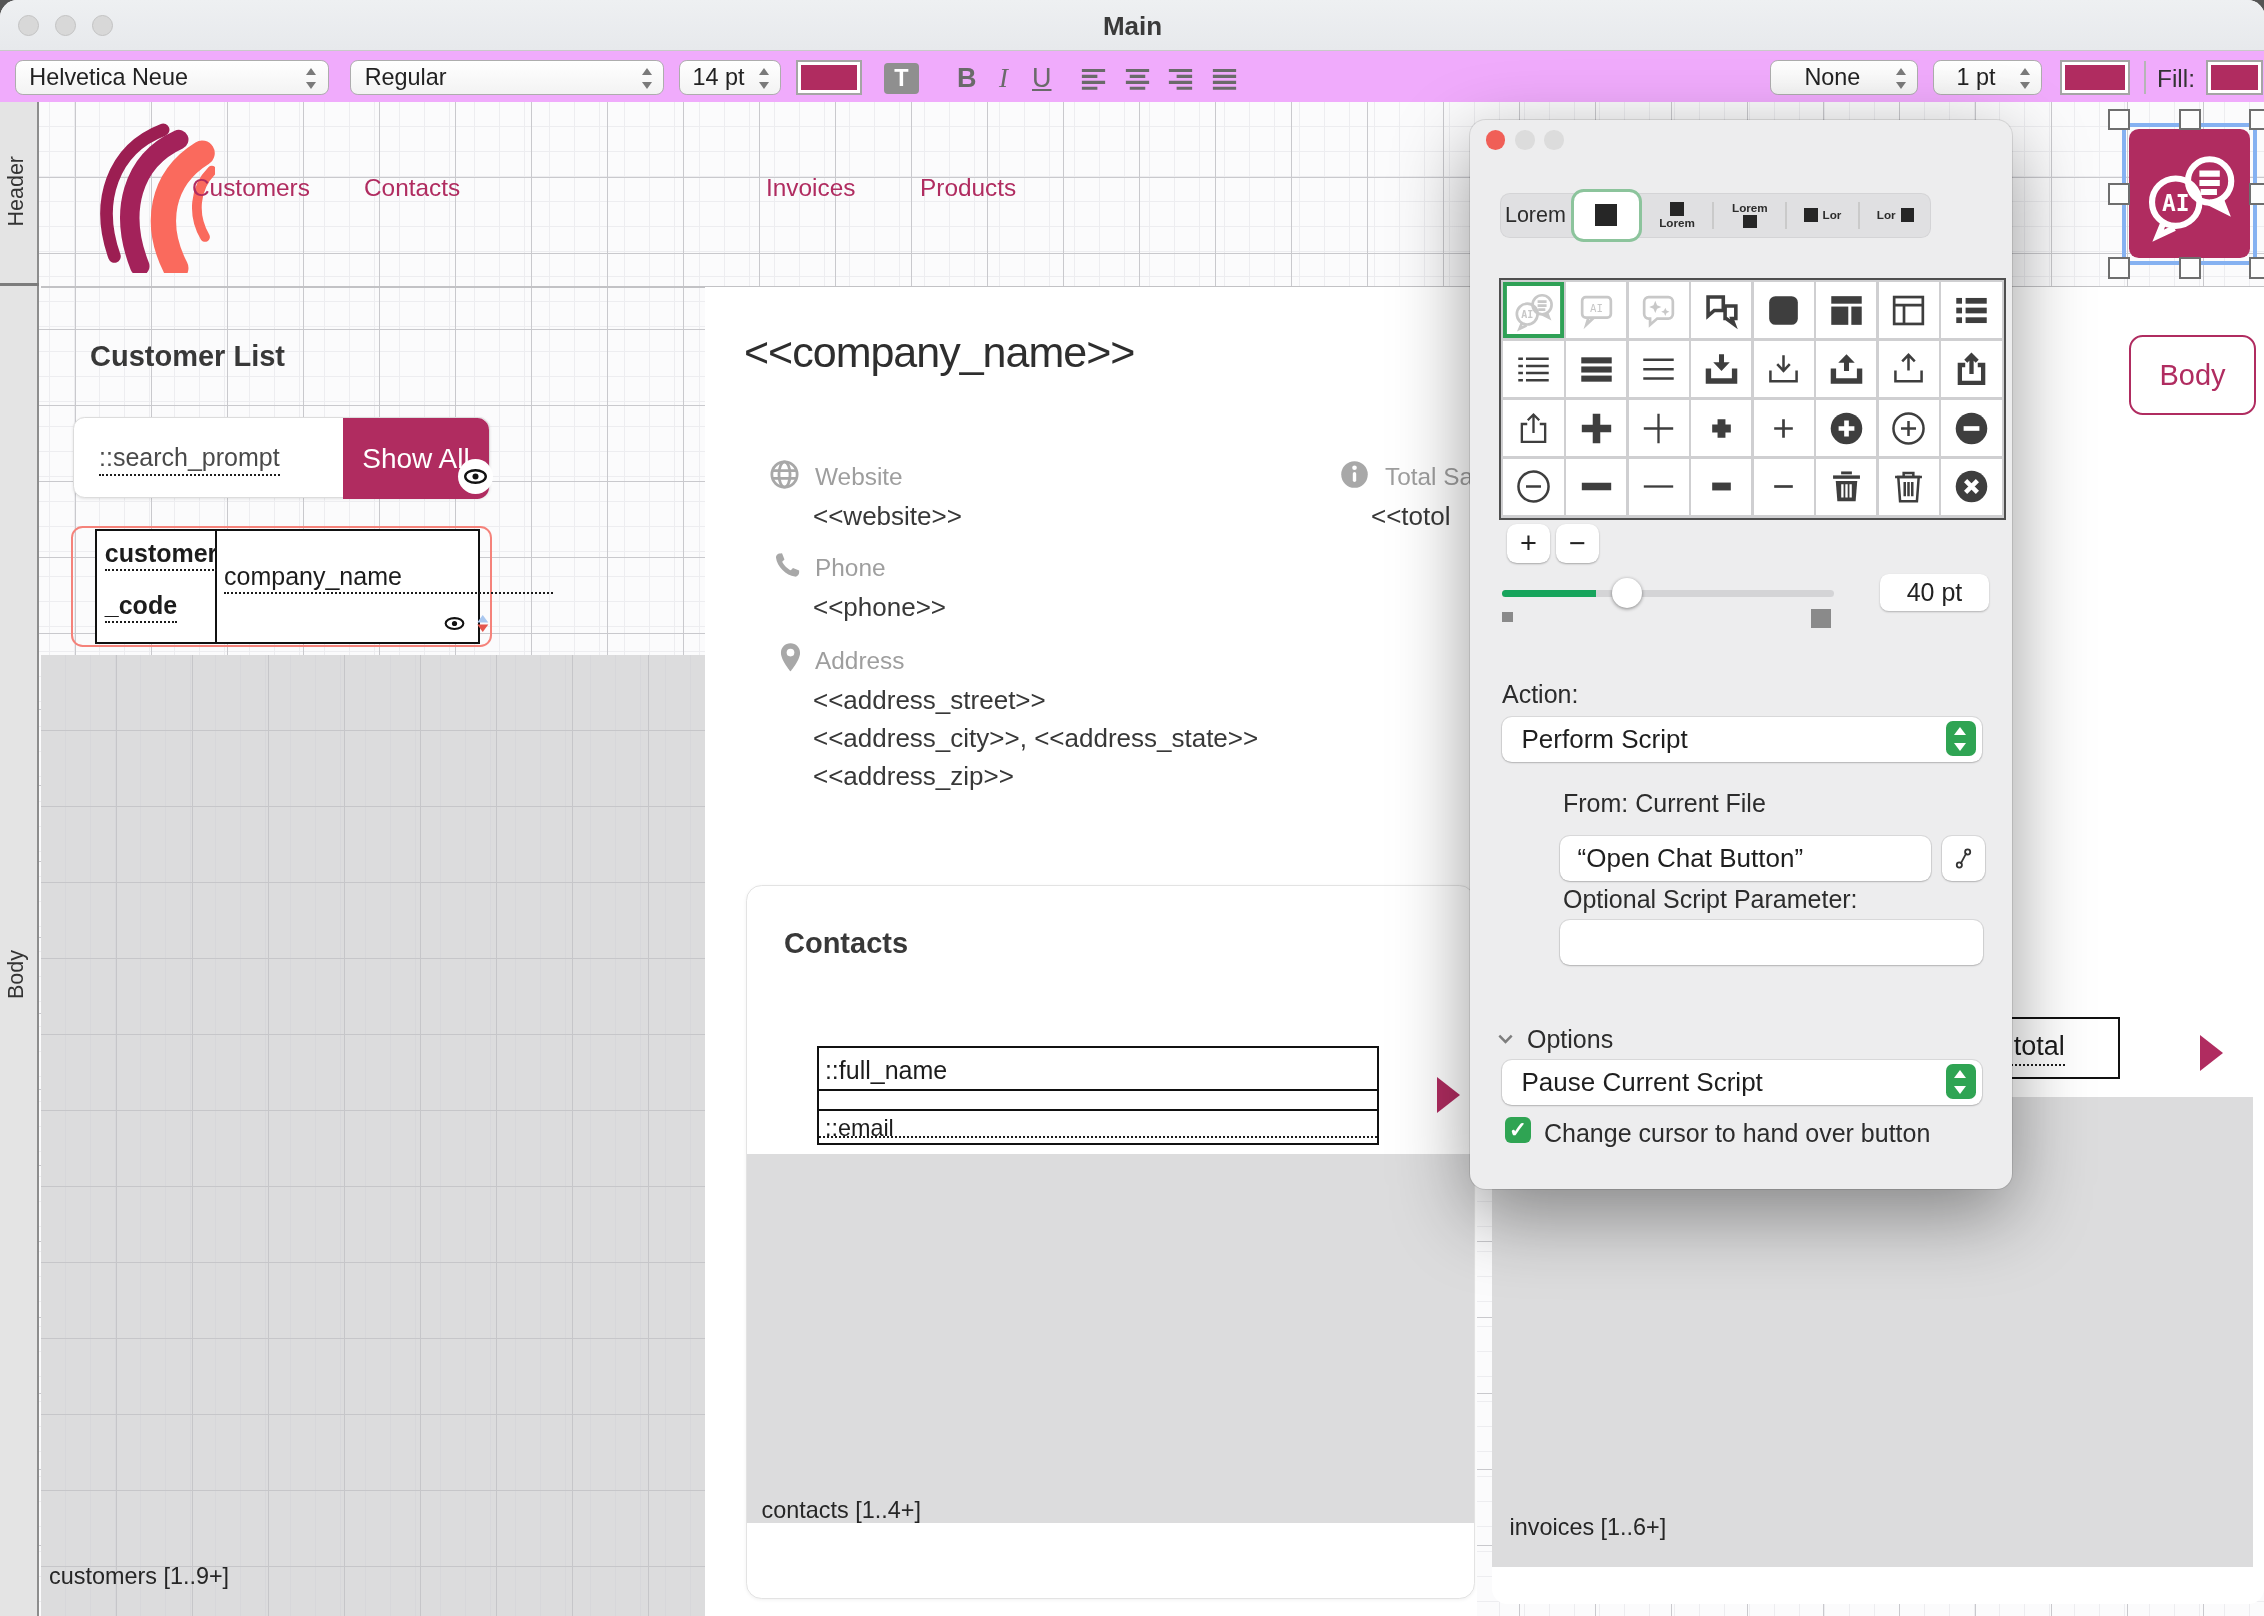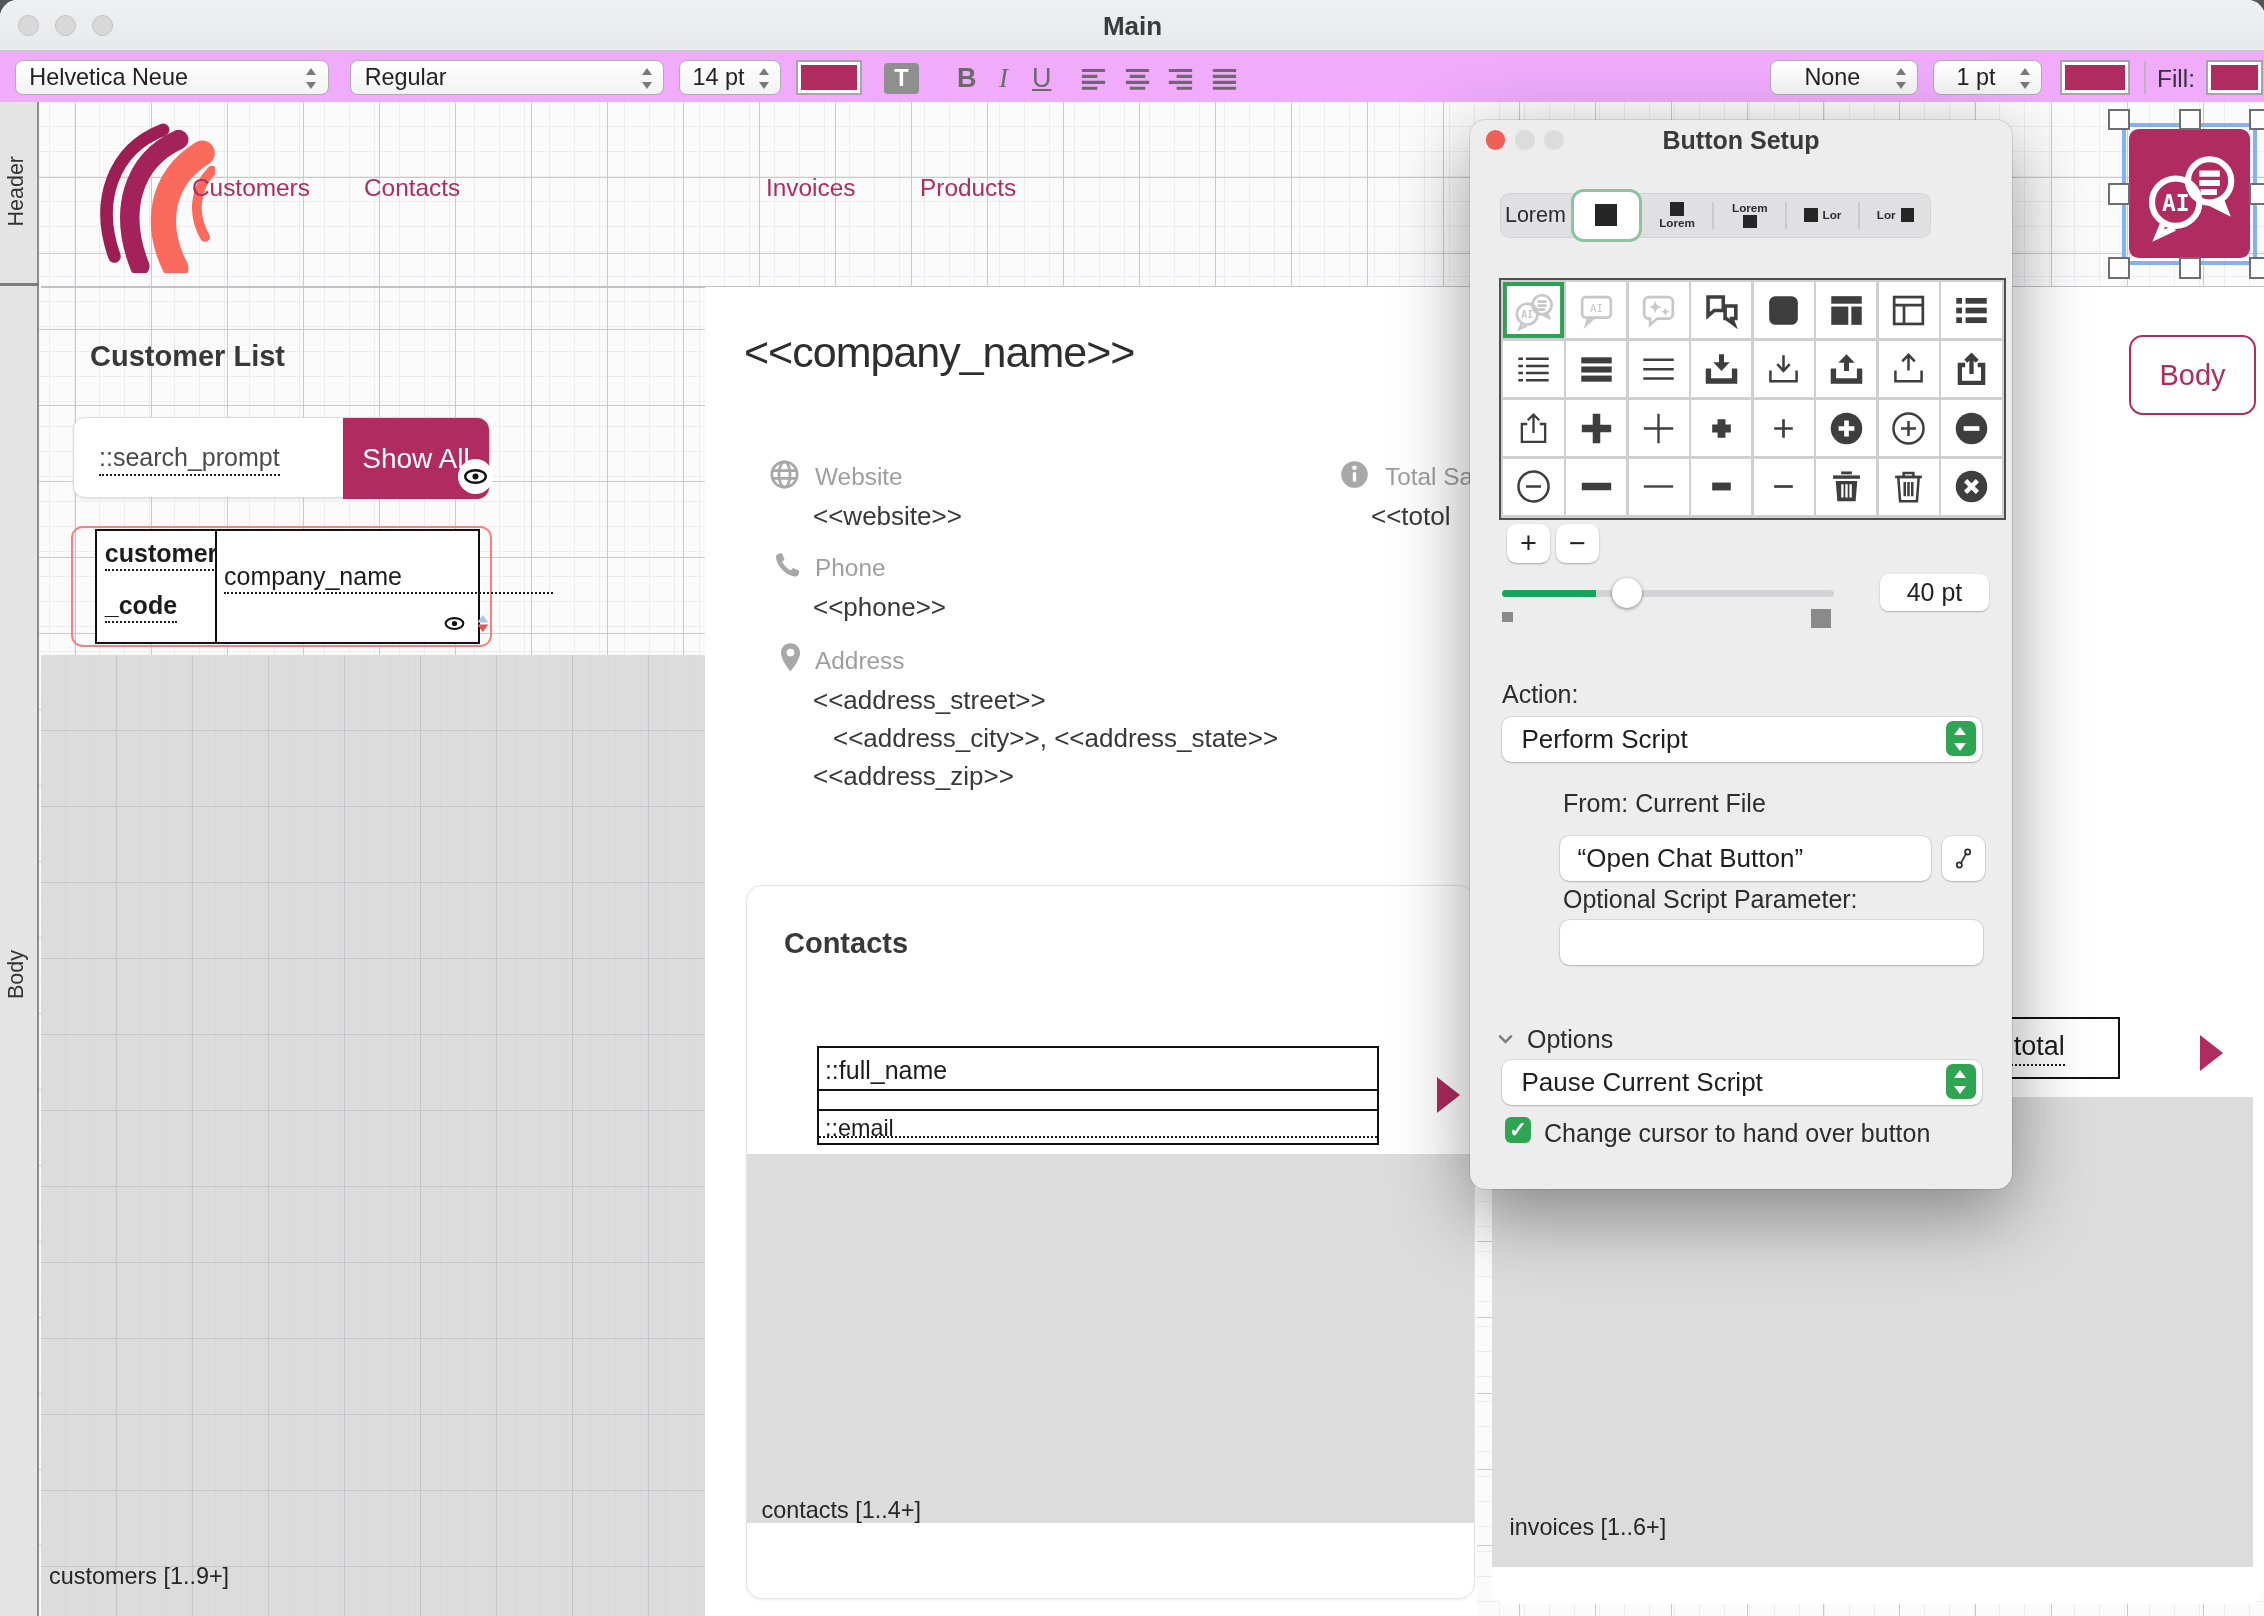--- a/index.html
+++ b/index.html
@@ -330,21 +330,21 @@
       <span class="inforow-value" style="left:108px; top:305px;">&lt;&lt;phone&gt;&gt;</span>
 
       <span class="inforow-icon" style="left:67px; top:352px;">
           <svg viewBox="0 0 24 24" fill="none" width="100%" height="100%">
             <path fill="currentColor" d="M12 2.8c-3.5 0-6.2 2.7-6.2 6.2 0 4.6 6.2 12 6.2 12s6.2-7.4 6.2-12c0-3.5-2.7-6.2-6.2-6.2z"></path>
             <circle cx="12" cy="8.8" r="2.5" fill="#fff"></circle>
           </svg>
         </span>
       <span class="inforow-label" style="left:110px; top:360px;">Address</span>
       <span class="inforow-value" style="left:108px; top:398px;">&lt;&lt;address_street&gt;&gt;</span>
-      <span class="inforow-value" style="left:108px; top:436px;margin-left:20px;">&lt;&lt;address_city&gt;&gt;, &lt;&lt;address_state&gt;&gt;</span>
+      <span class="inforow-value" style="left:108px; top:436px;">&lt;&lt;address_city&gt;&gt;, &lt;&lt;address_state&gt;&gt;</span>
       <span class="inforow-value" style="left:108px; top:474px;">&lt;&lt;address_zip&gt;&gt;</span>
 
       <span class="inforow-icon" style="left:631px; top:169px;">
           <svg viewBox="0 0 24 24" fill="none" width="100%" height="100%">
             <circle cx="12" cy="12" r="8.6" fill="currentColor"></circle>
             <rect x="10.9" y="10.4" width="2.2" height="6.4" rx="1.1" fill="#fff"></rect>
             <circle cx="12" cy="7.6" r="1.5" fill="#fff"></circle>
           </svg>
         </span>
       <span class="inforow-label" style="left:680px; top:176px;">Total Sa</span>
@@ -399,21 +399,20 @@
     <div class="handle" style="left:2108px; top:81px;"></div>
     <div class="handle" style="left:2249px; top:81px;"></div>
     <div class="handle" style="left:2108px; top:155px;"></div>
     <div class="handle" style="left:2179px; top:155px;"></div>
     <div class="handle" style="left:2249px; top:155px;"></div>
 
     <div class="dialog">
       <div class="dlg-light" style="left:15.6px; background:#f05f57;"></div>
       <div class="dlg-light" style="left:45px; background:#dcdcdc;"></div>
       <div class="dlg-light" style="left:74px; background:#dcdcdc;"></div>
-      <div class="dlg-title">Button Setup</div>
 
       <div class="segbar" id="segbar">
           <div class="seg">
             <span style="font-size:21.5px;">Lorem</span>
           </div>
           <div class="seg">
             <div class="seg-selected">
               <span class="sq" style="width:21.5px;height:21.5px;"></span>
             </div>
           </div>

